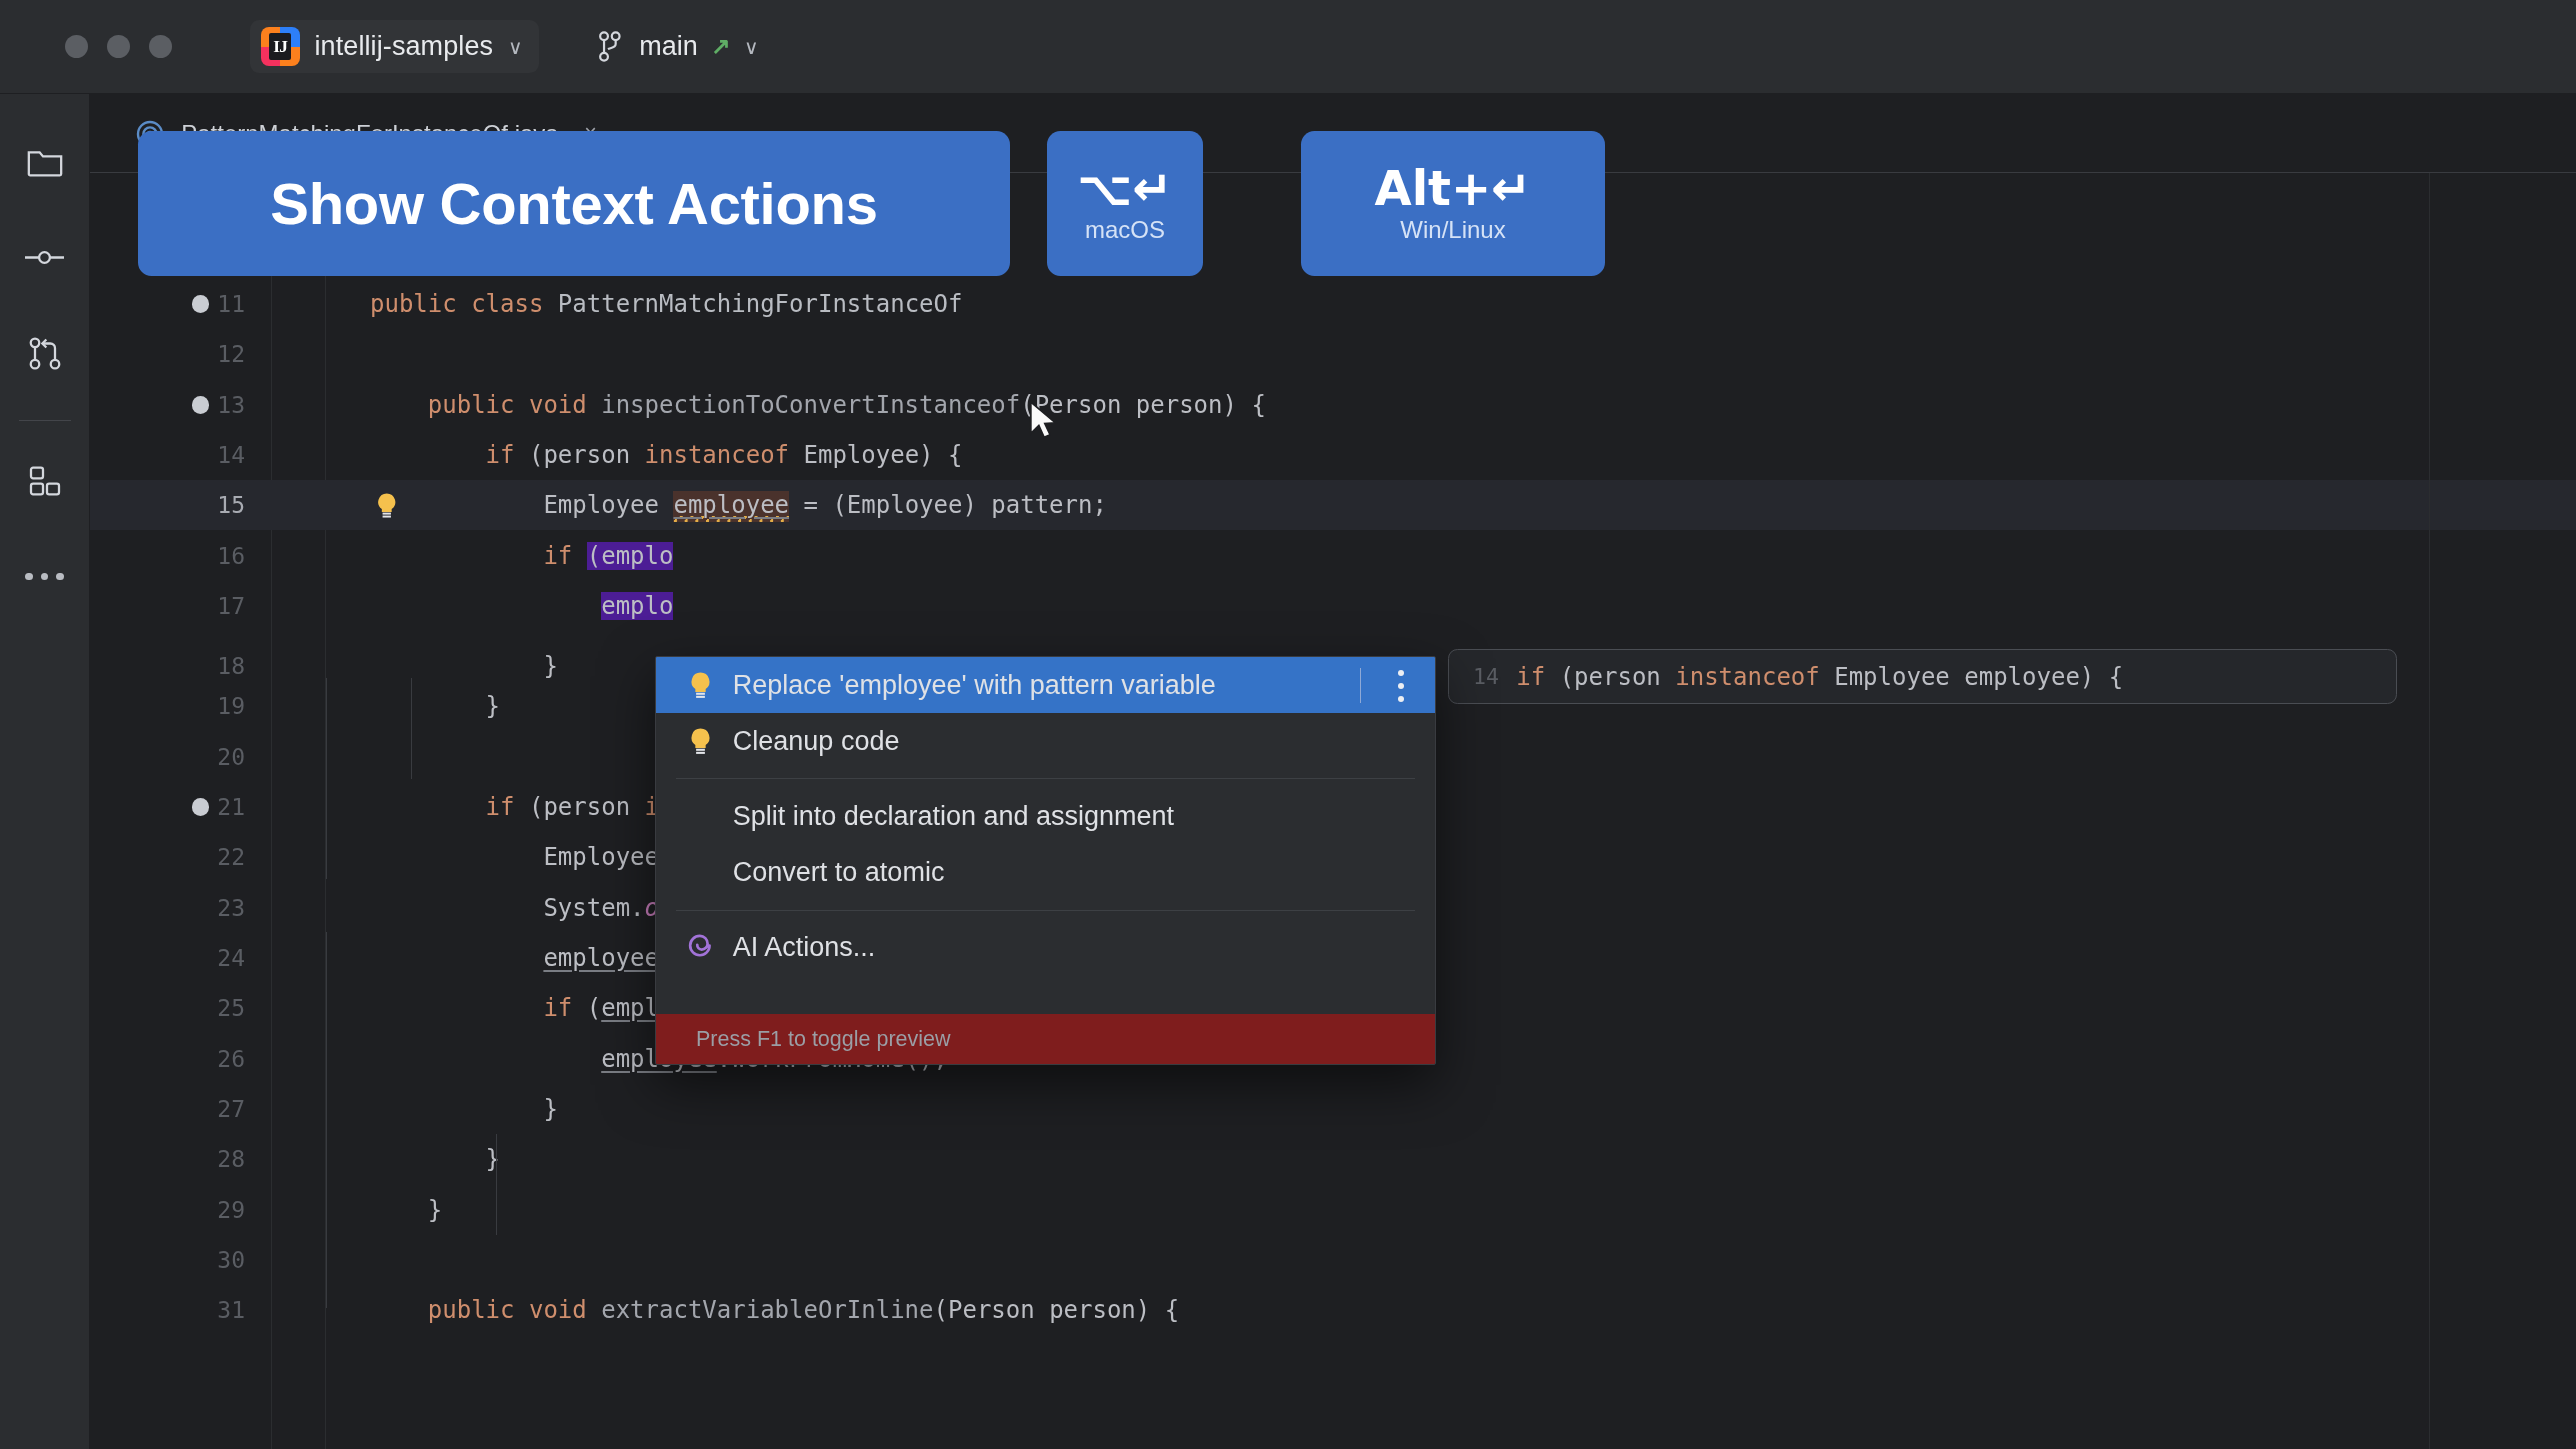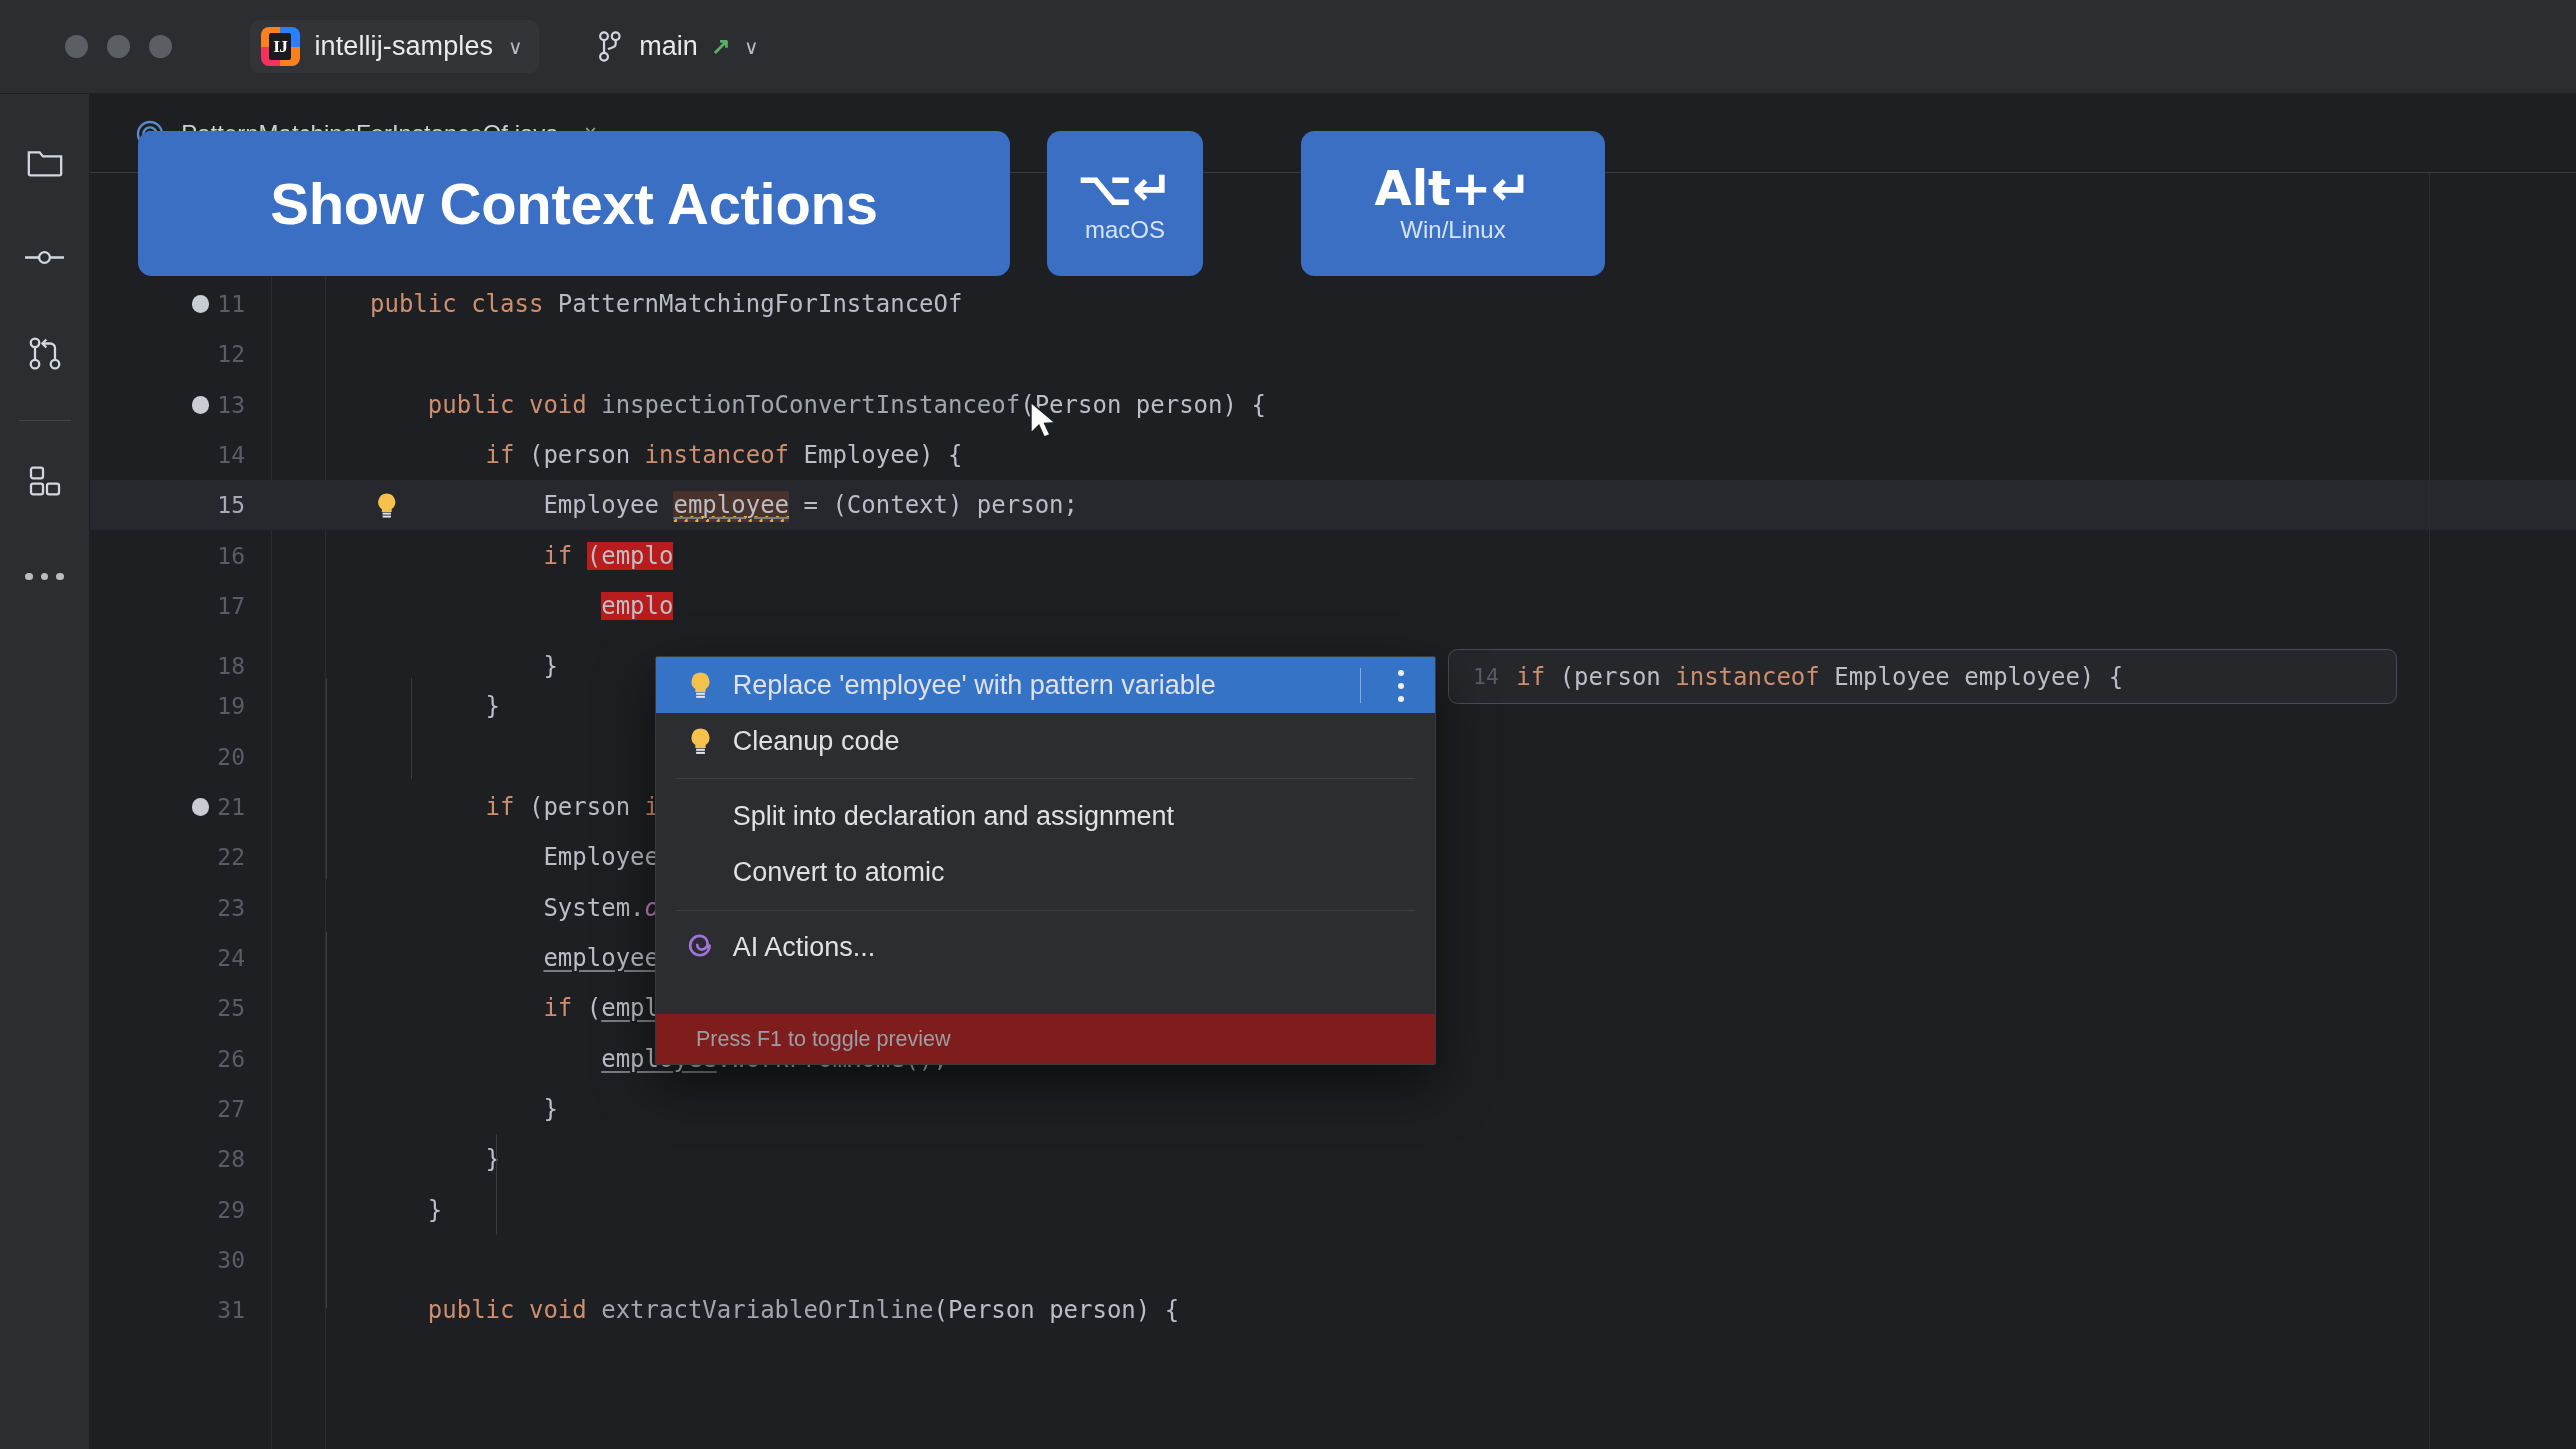--- a/index.html
+++ b/index.html
@@ -105,21 +105,21 @@
     position:absolute; left:280px; line-height:50px; white-space:pre;
     font-family:"DejaVu Sans Mono","Liberation Mono",monospace;
     font-size:24px; color:#bcbec4; letter-spacing:0px;
   }
   .kw{ color:#cf8e6d; }
   .cls{ color:#b9bcc2; }
   .mth{ color:#a3a6ad; }
   .fld{ color:#c77dbb; font-style:italic; }
   .plain{ color:#bcbec4; }
   .u{ text-decoration:underline; text-decoration-color:#7a7d84; text-underline-offset:4px; }
-  .hl-green{ background:#b91c1c; }
+  .hl-green{ background:#4c1d95; }
   .hl-err{ background:#4a322c; }
   .wavy{
     background-image:radial-gradient(circle at 2.7px 4.7px, #e3ad48 1.5px, transparent 1.7px),
                      radial-gradient(circle at 8px 1.3px, #e3ad48 1.5px, transparent 1.7px);
     background-size:10.7px 6px; background-repeat:repeat-x; background-position:0 100%;
     padding-bottom:2.7px;
   }
   .import-ellipsis{
     background:#3c3f44; border-radius:2.7px; padding:0 5.4px; color:#9da0a8;
   }
@@ -300,21 +300,21 @@
           <span class="ln">14</span>
           <span class="code"><span class="plain">        </span><span class="kw">if </span><span class="plain">(person </span><span class="kw">instanceof </span><span class="plain">Employee) {</span></span>
         </div>
         <div class="row caret" style="top: 307px;">
           <span class="ln">15</span>
           <span class="bulb"><svg viewBox="0 0 24 24">
               <path d="M12 2a7 7 0 0 0-4 12.7V17h8v-2.3A7 7 0 0 0 12 2z" fill="#f5c14d"></path>
               <rect x="8.6" y="17.6" width="6.8" height="1.6" fill="#e3e5e9"></rect>
               <rect x="8.6" y="20" width="6.8" height="1.6" fill="#e3e5e9"></rect>
             </svg></span>
-          <span class="code"><span class="plain">            Employee </span><span class="plain wavy hl-err u">employee</span><span class="plain"> = (Context) person;</span></span>
+          <span class="code"><span class="plain">            Employee </span><span class="plain wavy hl-err u">employee</span><span class="plain"> = (Employee) pattern;</span></span>
         </div>
         <div class="row" style="top: 358px;">
           <span class="ln">16</span>
           <span class="code"><span class="plain">            </span><span class="kw">if </span><span class="plain hl-green">(emplo</span></span>
         </div>
         <div class="row" style="top: 408px;">
           <span class="ln">17</span>
           <span class="code"><span class="plain">                </span><span class="plain hl-green">emplo</span></span>
         </div>
         <div class="row" style="top: 468px;">

